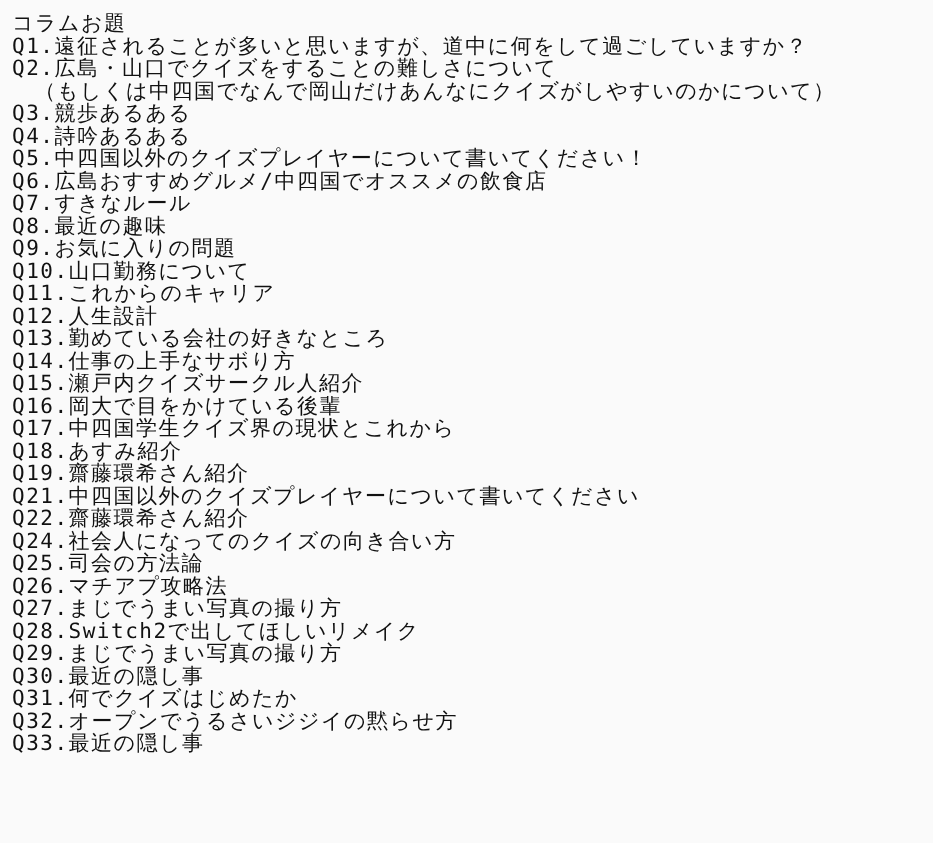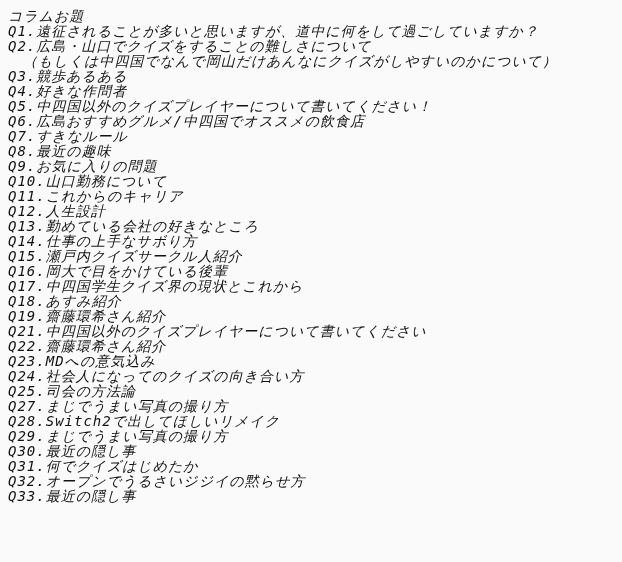--- a/index.html
+++ b/index.html
@@ -20,54 +20,53 @@
     font-family: "DejaVu Sans Mono", "Liberation Mono", monospace;
     font-size: 14px;
     line-height: 15px;
     letter-spacing: 1px;
     color: #111111;
   }
   .line {
     height: 15px;
     white-space: pre;
     overflow: visible;
-    font-style: italic;
   }
 </style>
 </head>
 <body style="background: rgb(250, 250, 250);">
 
 <div class="doc" style="color: rgb(17, 17, 17);">
   <div class="line">コラムお題</div>
   <div id="topic-list">
       <div class="line">Q1.遠征されることが多いと思いますが、道中に何をして過ごしていますか？</div>
       <div class="line">Q2.広島・山口でクイズをすることの難しさについて</div>
       <div class="line">　（もしくは中四国でなんで岡山だけあんなにクイズがしやすいのかについて）</div>
       <div class="line">Q3.競歩あるある</div>
-      <div class="line">Q4.好きな作問者</div>
+      <div class="line">Q4.詩吟あるある</div>
       <div class="line">Q5.中四国以外のクイズプレイヤーについて書いてください！</div>
       <div class="line">Q6.広島おすすめグルメ/中四国でオススメの飲食店</div>
       <div class="line">Q7.すきなルール</div>
       <div class="line">Q8.最近の趣味</div>
       <div class="line">Q9.お気に入りの問題</div>
       <div class="line">Q10.山口勤務について</div>
       <div class="line">Q11.これからのキャリア</div>
       <div class="line">Q12.人生設計</div>
       <div class="line">Q13.勤めている会社の好きなところ</div>
       <div class="line">Q14.仕事の上手なサボり方</div>
       <div class="line">Q15.瀬戸内クイズサークル人紹介</div>
       <div class="line">Q16.岡大で目をかけている後輩</div>
       <div class="line">Q17.中四国学生クイズ界の現状とこれから</div>
       <div class="line">Q18.あすみ紹介</div>
       <div class="line">Q19.齋藤環希さん紹介</div>
       <div class="line">Q21.中四国以外のクイズプレイヤーについて書いてください</div>
       <div class="line">Q22.齋藤環希さん紹介</div>
-      <div class="line">Q23.MDへの意気込み</div>
       <div class="line">Q24.社会人になってのクイズの向き合い方</div>
       <div class="line">Q25.司会の方法論</div>
+      <div class="line">Q26.マチアプ攻略法</div>
       <div class="line">Q27.まじでうまい写真の撮り方</div>
       <div class="line">Q28.Switch2で出してほしいリメイク</div>
       <div class="line">Q29.まじでうまい写真の撮り方</div>
       <div class="line">Q30.最近の隠し事</div>
       <div class="line">Q31.何でクイズはじめたか</div>
       <div class="line">Q32.オープンでうるさいジジイの黙らせ方</div>
       <div class="line">Q33.最近の隠し事</div>
     </div>
 </div>
 

